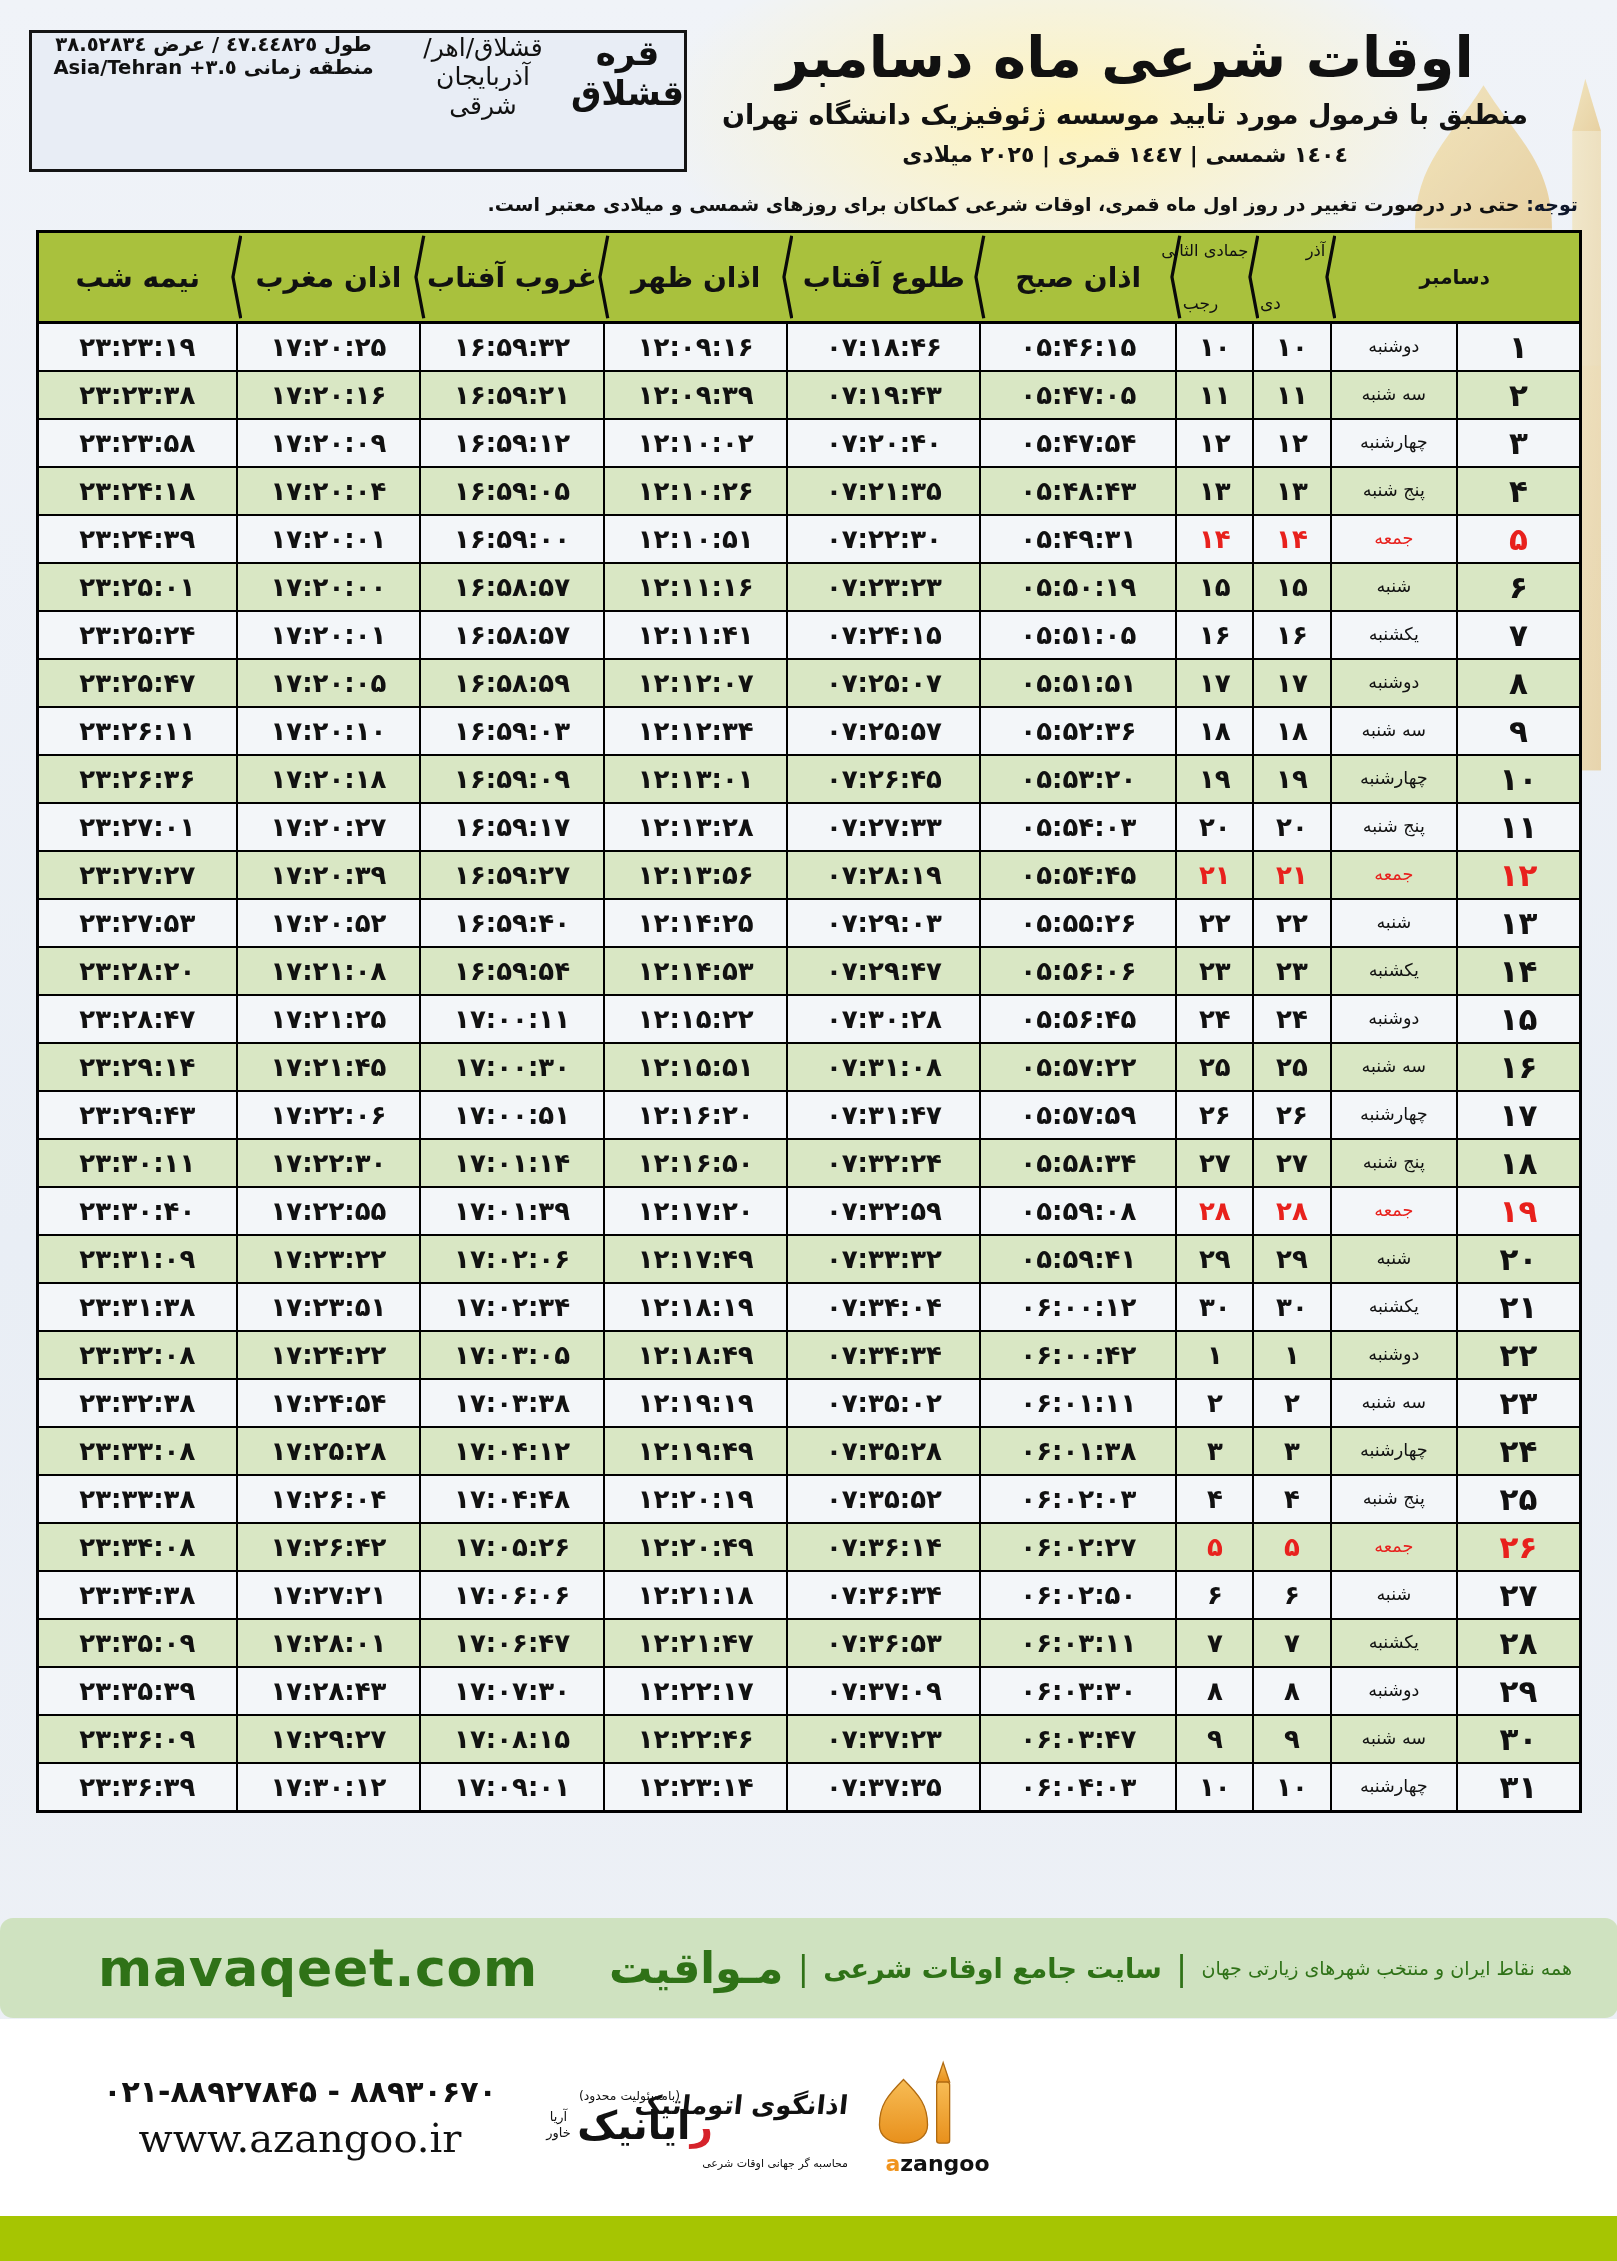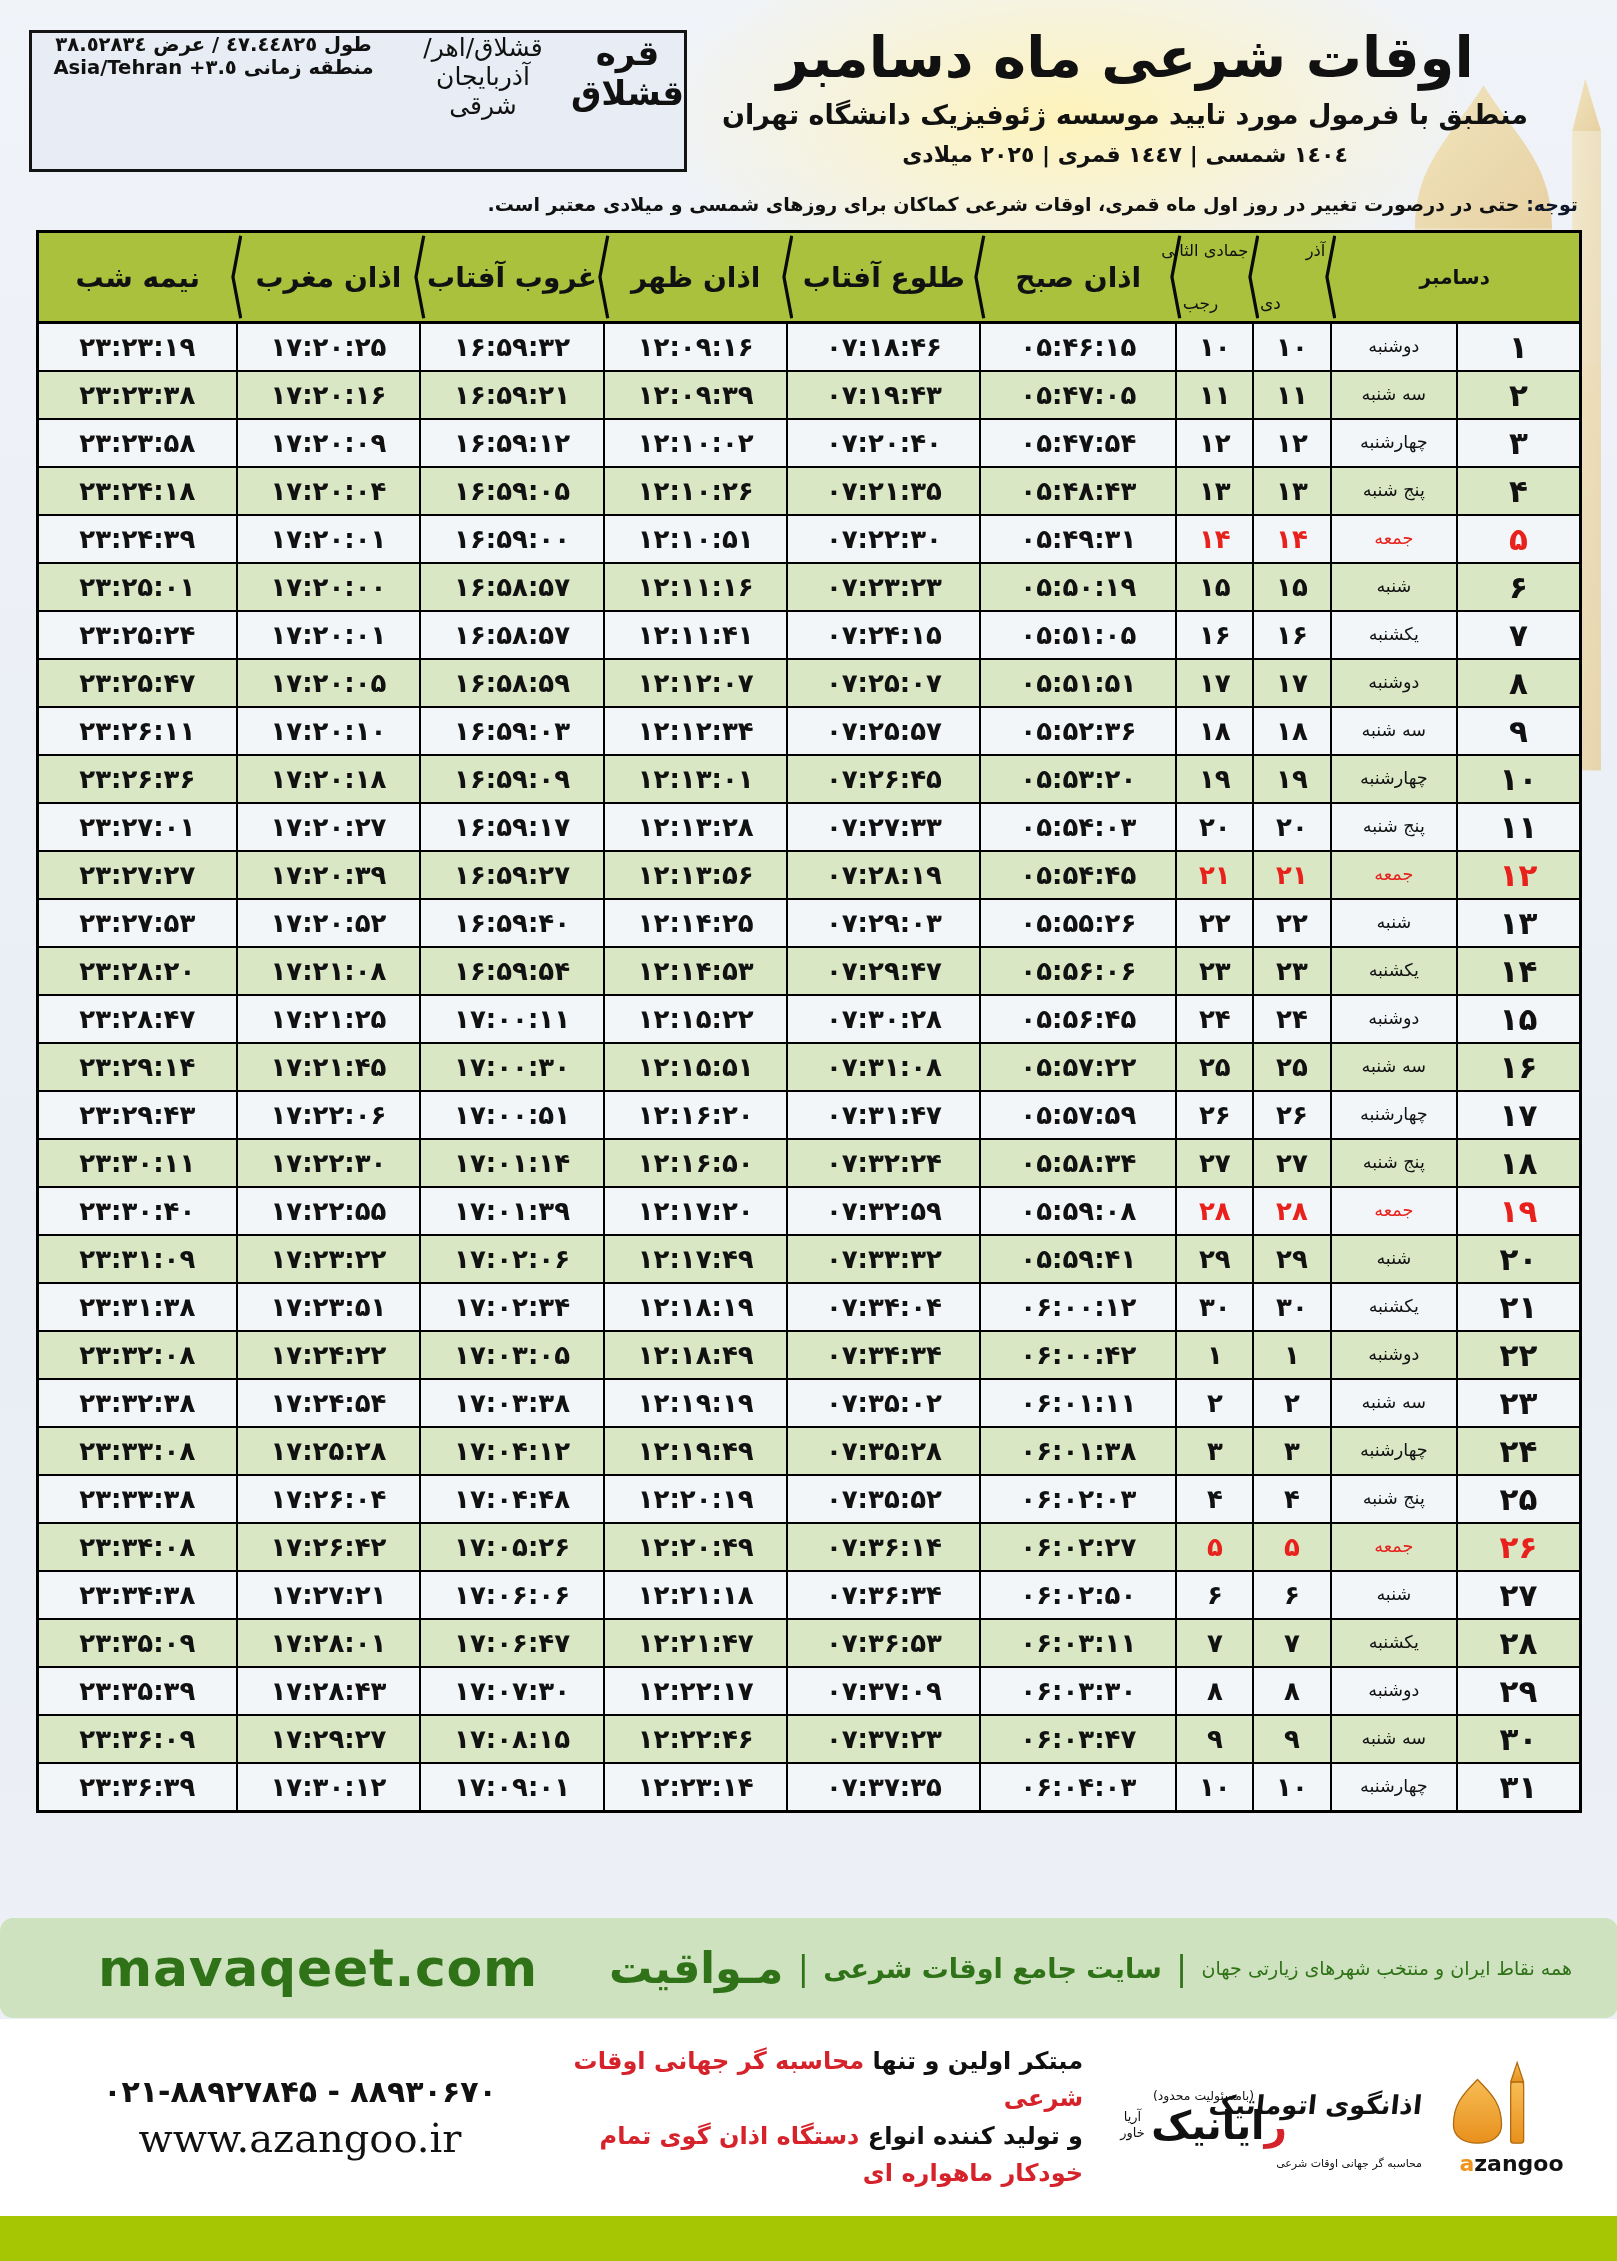--- a/index.html
+++ b/index.html
@@ -607,28 +607,20 @@
     <span class="mavaqeet-tag1">سایت جامع اوقات شرعی</span>
     <span class="mavaqeet-sep">|</span>
     <span class="mavaqeet-brand">مـواقیت</span>
   </div>
 </div>
 
 <div class="bottom-info">
   <div class="contact-block">
     <div class="contact-phone">۰۲۱-۸۸۹۲۷۸۴۵ - ۸۸۹۳۰۶۷۰</div>
     <div class="contact-site">www.azangoo.ir</div>
-  </div>
-  <div class="promo-block">
-    <div>
-      <span>مبتکر اولین و تنها </span><span class="promo-red">محاسبه گر جهانی اوقات شرعی</span>
-    </div>
-    <div>
-      <span>و تولید کننده انواع </span><span class="promo-red">دستگاه اذان گوی تمام خودکار ماهواره ای</span>
-    </div>
   </div>
   <div class="rayanik-logo">
     <div class="rayanik-top">(بامسئولیت محدود)</div>
     <div class="rayanik-row">
       <div class="rayanik-name">
         <span class="r">ر</span><span>ایانیک</span>
       </div>
       <div class="rayanik-side">
         <div>آریا</div>
         <div>خاور</div>

